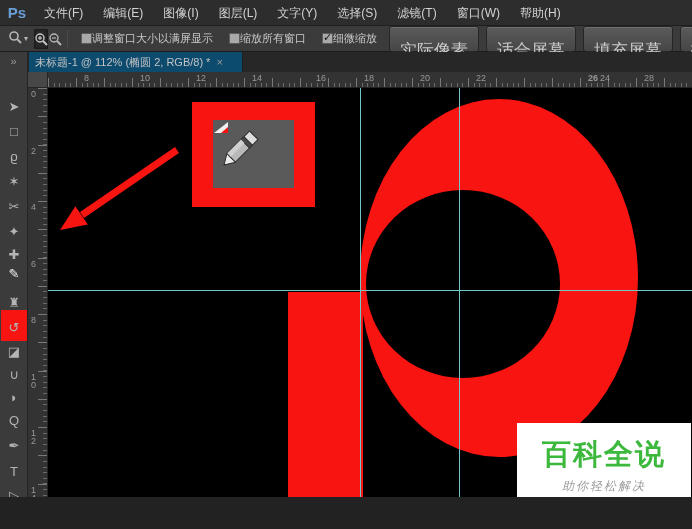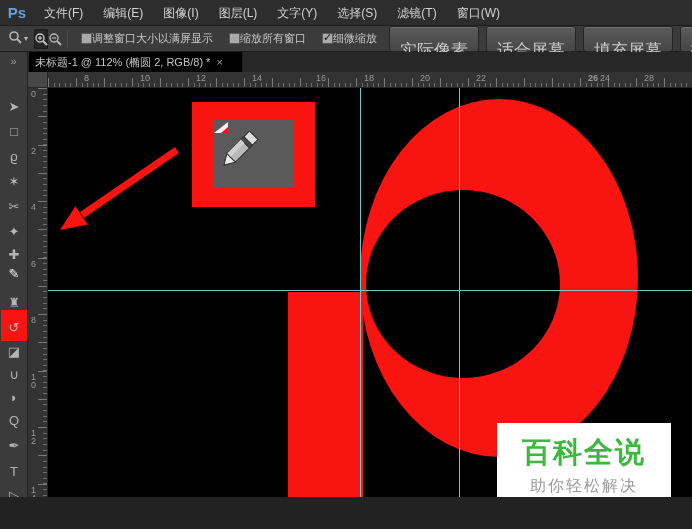--- a/index.html
+++ b/index.html
@@ -33,21 +33,21 @@
   .chk-label { color:#c9c9c9; font-size:11px; white-space:nowrap; }
   .opt-buttons { display:flex; gap:7px; margin-left:4px; }
   .opt-button { height:18px; padding:12px 10px; font-size:17px; color:#cccccc; white-space:nowrap;
     background:linear-gradient(#5b5b5b,#464646); border:1px solid #262626; border-radius:3px;
     box-shadow:inset 0 1px 0 #6e6e6e; }
 
   
   .tab-bar { position:absolute; left:0; top:52px; width:692px; height:20px; background:#272727; }
   .panel-header { position:absolute; left:0; top:0; width:28px; height:20px; background:#3b3b3b;
     color:#9c9c9c; font-size:11px; text-align:center; line-height:18px; border-right:1px solid #242424; }
-  .doc-tab { position:absolute; left:29px; top:0; width:214px; height:20px; background:#000000;
+  .doc-tab { position:absolute; left:29px; top:0; width:214px; height:20px; background:#0c4a6e;
     color:#c3c3c3; font-size:11px; line-height:20px; padding:0 6px; display:flex; gap:6px;
     border-right:1px solid #1f1f1f; white-space:nowrap; overflow:hidden; }
   .tab-close { color:#9a9a9a; font-size:11px; }
 
   
   .toolbar { position:absolute; left:0; top:72px; width:28px; height:457px; background:#3b3b3b;
     border-right:1px solid #242424; }
   .tool-icon { position:absolute; left:0; width:28px; height:20px; text-align:center;
     color:#b4b4b4; font-size:13px; line-height:18px; z-index:3; }
   .tool-highlight { position:absolute; left:1px; top:238px; width:26px; height:31px;
@@ -81,40 +81,41 @@
   .guide { stroke:var(--guide-cyan); stroke-width:1; }
   .arrow-line { stroke:var(--accent-red); stroke-width:7; }
   .arrow-head { fill:var(--accent-red); }
 
   .callout-red { position:absolute; left:144px; top:14px; width:123px; height:105px;
     background:var(--accent-red); z-index:5; }
   .callout-gray { position:absolute; left:21px; top:18px; width:81px; height:68px; background:#5a5a5a;
     display:flex; align-items:center; justify-content:center; }
   .corner-wedge { position:absolute; right:3px; bottom:5px; }
 
-  .watermark { position:absolute; left:449px; top:335px; width:174px; height:85px; background:#ffffff;
+  .watermark { position:absolute; left:469px; top:335px; width:174px; height:85px; background:#ffffff;
     z-index:6; display:flex; flex-direction:column; align-items:center; justify-content:center; gap:11px; }
   .watermark-title { color:var(--watermark-green); font-size:29px; font-weight:bold; letter-spacing:2px; line-height:1; }
-  .watermark-subtitle { color:var(--watermark-gray); font-size:16px; letter-spacing:2px; line-height:1; }
+  .watermark-subtitle { color:var(--watermark-gray); font-size:12px; letter-spacing:2px; line-height:1;font-style:italic; }
 </style>
 </head>
 <body>
 
 <div id="app" data-name="photoshop-window">
 
   <div class="menu-bar" data-name="menu-bar">
     <div class="ps-logo" data-name="ps-logo">Ps</div>
     <div class="menu-item" data-name="menu-file">文件(F)</div>
     <div class="menu-item" data-name="menu-edit">编辑(E)</div>
     <div class="menu-item" data-name="menu-image">图像(I)</div>
     <div class="menu-item" data-name="menu-layer">图层(L)</div>
     <div class="menu-item" data-name="menu-type">文字(Y)</div>
     <div class="menu-item" data-name="menu-select">选择(S)</div>
     <div class="menu-item" data-name="menu-filter">滤镜(T)</div>
     <div class="menu-item" data-name="menu-window">窗口(W)</div>
+    <div class="menu-item" data-name="menu-help">帮助(H)</div>
   </div>
 
   <div class="options-bar" data-name="options-bar">
     <div class="grip" data-name="options-grip"></div>
     <div class="tool-preset" data-name="zoom-tool-preset">
       <span data-name="magnifier-icon">
         <svg width="14" height="14" viewBox="0 0 14 14">
             <circle cx="6" cy="6" r="4" fill="none" stroke="#b5b5b5" stroke-width="1.6"></circle>
             <line x1="9" y1="9" x2="13" y2="13" stroke="#b5b5b5" stroke-width="2"></line>
           </svg>

